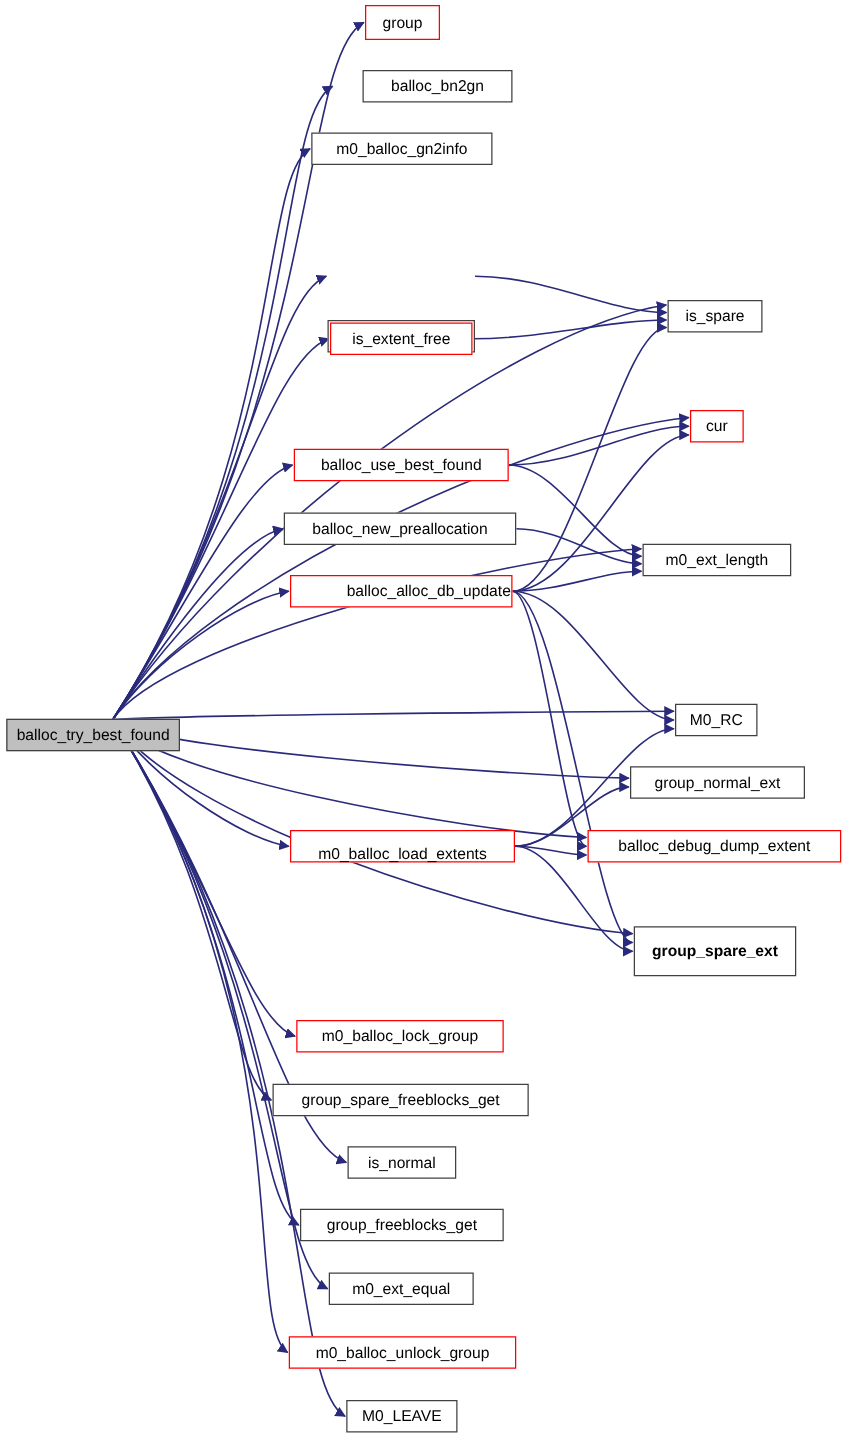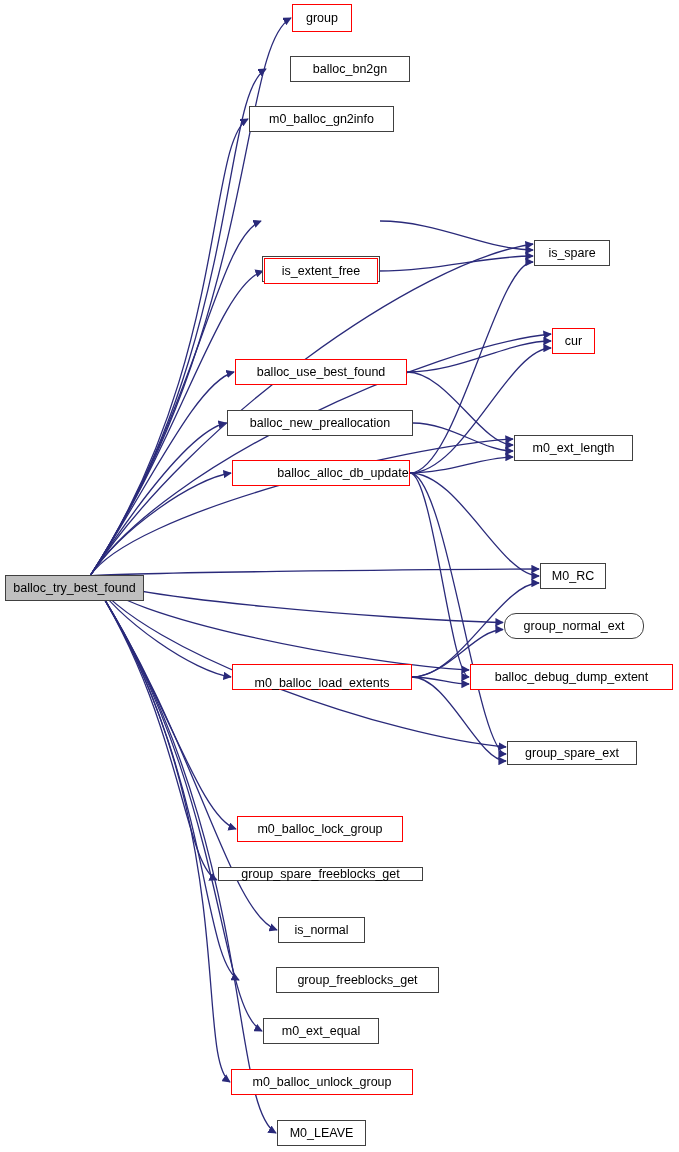--- a/index.html
+++ b/index.html
@@ -136,42 +136,42 @@
       </div>
       <div class="node red" style="left: 232px; top: 460px; width: 178px; height: 26px; padding-left: 44px;">
         <span class="node-label">balloc_alloc_db_update</span>
       </div>
       <div class="node" style="left: 514px; top: 435px; width: 119px; height: 26px;">
         <span class="node-label">m0_ext_length</span>
       </div>
       <div class="node" style="left: 540px; top: 563px; width: 66px; height: 26px;">
         <span class="node-label">M0_RC</span>
       </div>
-      <div class="node" style="left: 504px; top: 613px; width: 140px; height: 26px; border-radius: 12px;">
+      <div class="node" style="left: 504px; top: 613px; width: 140px; height: 26px;">
         <span class="node-label">group_normal_ext</span>
       </div>
       <div class="node red" style="left: 232px; top: 664px; width: 180px; height: 26px; align-items: flex-end;">
         <span class="node-label">m0_balloc_load_extents</span>
       </div>
       <div class="node red" style="left: 470px; top: 664px; width: 203px; height: 26px;">
         <span class="node-label">balloc_debug_dump_extent</span>
       </div>
-      <div class="node" style="left: 507px; top: 741px; width: 130px; height: 24px;">
+      <div class="node" style="left: 507px; top: 741px; width: 130px; height: 40px; font-weight: bold;">
         <span class="node-label">group_spare_ext</span>
       </div>
       <div class="node red" style="left: 237px; top: 816px; width: 166px; height: 26px;">
         <span class="node-label">m0_balloc_lock_group</span>
       </div>
-      <div class="node" style="left: 218px; top: 867px; width: 205px; height: 14px;">
+      <div class="node" style="left: 218px; top: 867px; width: 205px; height: 26px;">
         <span class="node-label">group_spare_freeblocks_get</span>
       </div>
       <div class="node" style="left: 278px; top: 917px; width: 87px; height: 26px;">
         <span class="node-label">is_normal</span>
       </div>
-      <div class="node" style="left: 240px; top: 967px; width: 163px; height: 26px; margin-left: 36px;">
+      <div class="node" style="left: 240px; top: 967px; width: 163px; height: 26px;">
         <span class="node-label">group_freeblocks_get</span>
       </div>
       <div class="node" style="left: 263px; top: 1018px; width: 116px; height: 26px;">
         <span class="node-label">m0_ext_equal</span>
       </div>
       <div class="node red" style="left: 231px; top: 1069px; width: 182px; height: 26px;">
         <span class="node-label">m0_balloc_unlock_group</span>
       </div>
       <div class="node" style="left: 277px; top: 1120px; width: 89px; height: 26px;">
         <span class="node-label">M0_LEAVE</span>

